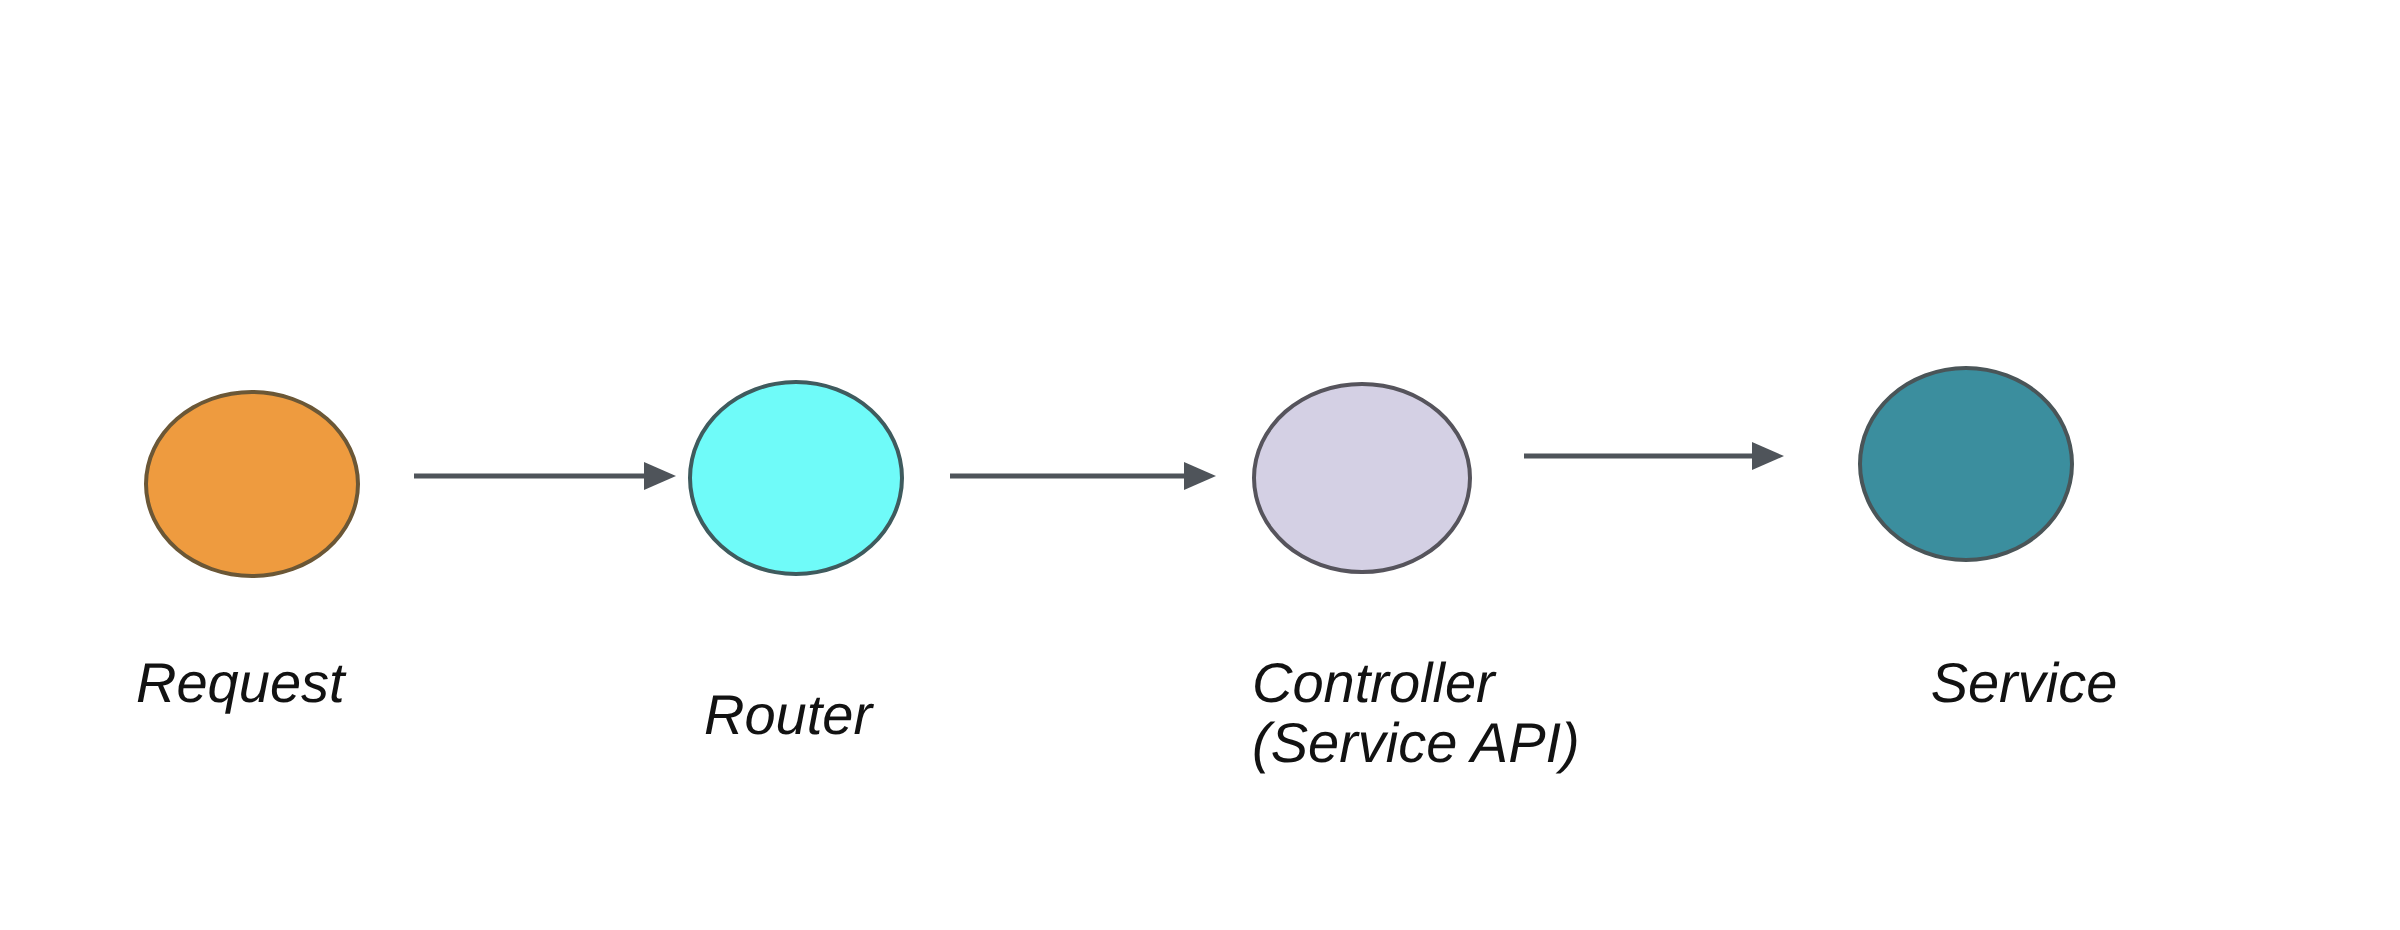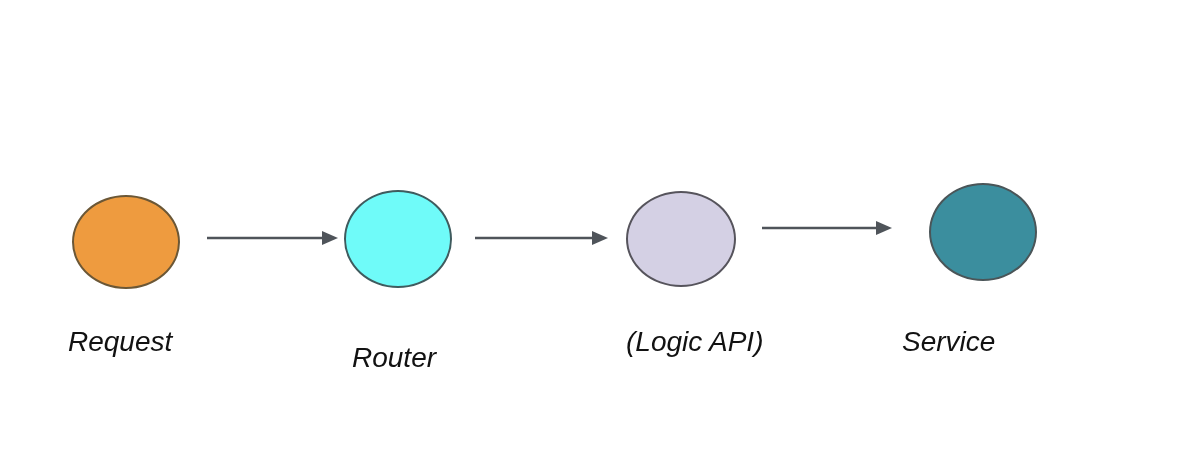--- a/index.html
+++ b/index.html
@@ -30,42 +30,42 @@
   .node-label {
     position: absolute;
     font-size: 28px;
     line-height: 30px;
     color: #121212;
     white-space: pre;
     letter-spacing: 0px;
     font-style: italic;
   }
   .label-left  { text-align: left; }
-  .label-center{ text-align: left; }
+  .label-center{ text-align: center; }
   .arrow {
     position: absolute;
     overflow: visible;
   }
 </style>
 </head>
 <body>
 
 <div id="canvas" style="background: rgb(255, 255, 255);">
   <div id="nodes-layer">
       <div class="node">
         <div class="node-shape" style="left: 72px; top: 195px; width: 108px; height: 94px; background: rgb(238, 155, 63); border: 2px solid rgb(107, 87, 54);"></div>
         <div class="node-label label-left" style="left: 68px; top: 327px; width: 200px;"><div>Request</div></div>
       </div>
       <div class="node">
         <div class="node-shape" style="left: 344px; top: 190px; width: 108px; height: 98px; background: rgb(111, 251, 249); border: 2px solid rgb(63, 91, 94);"></div>
         <div class="node-label label-left" style="left: 352px; top: 343px; width: 200px;"><div>Router</div></div>
       </div>
       <div class="node">
         <div class="node-shape" style="left: 626px; top: 191px; width: 110px; height: 96px; background: rgb(212, 208, 228); border: 2px solid rgb(86, 84, 92);"></div>
-        <div class="node-label label-left" style="left: 626px; top: 327px; width: 220px;"><div>(Logic API)</div></div>
+        <div class="node-label label-left" style="left: 626px; top: 327px; width: 220px;"><div>Controller</div><div>(Service API)</div></div>
       </div>
       <div class="node">
         <div class="node-shape" style="left: 929px; top: 183px; width: 108px; height: 98px; background: rgb(59, 142, 158); border: 2px solid rgb(74, 85, 88);"></div>
         <div class="node-label label-center" style="left: 902px; top: 327px; width: 220px;"><div>Service</div></div>
       </div>
     </div>
   <div id="arrows-layer">
       <svg class="arrow" width="1200" height="465" style="position: absolute; left: 0px; top: 0px;">
         <g>
           <line x1="207" y1="238" x2="324" y2="238" stroke="#4F545A" stroke-width="2.6" stroke-linecap="butt"></line>

